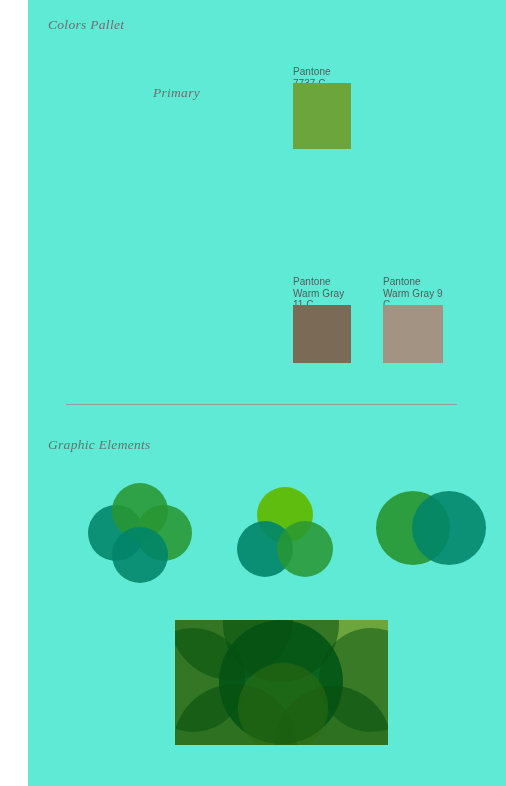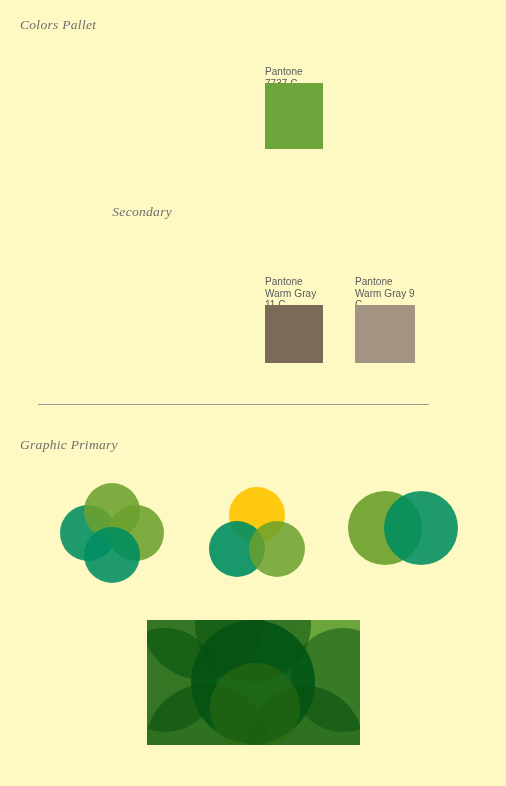--- a/index.html
+++ b/index.html
@@ -11,21 +11,22 @@
     width: 506px;
     height: 786px;
     position: relative;
     overflow: hidden;
     font-family: "Liberation Sans", sans-serif;
     -webkit-font-smoothing: antialiased;
   }
   .page {
     position: absolute;
     inset: 0;
-    background: #fef9c3;
+    background: #5eead4;
+    margin-left: 28px;
   }
 
   
   .section-heading {
     position: absolute;
     font-family: "Liberation Serif", "DejaVu Serif", serif;
     font-style: italic;
     font-size: 13.5px;
     letter-spacing: 0.3px;
     color: #6e6e6e;
@@ -107,22 +108,22 @@
   #composition-duo      { left: 348px; top: 483px; }
   #composition-banner   { left: 147px; top: 620px; }
 </style>
 </head>
 <body>
 
 <div class="page">
 
   <div class="section-heading" id="colors-pallet-heading">Colors Pallet</div>
 
-
-  <div class="group-label" id="group-label-secondary">Secondary</div>
+  <div class="group-label" id="group-label-primary">Primary</div>
+
 
   <div class="swatch size-tall col-1 row-primary">
     <div class="swatch-caption">Pantone 7737 C</div>
     <div class="swatch-chip" style="background-color: rgb(108, 165, 60);"></div>
   </div>
 
 
 
 
   <div class="swatch size-short col-1 row-neutral">
@@ -132,21 +133,21 @@
   </div>
 
   <div class="swatch size-short col-2 row-neutral">
     <div class="swatch-caption">Pantone
 Warm Gray 9 C</div>
     <div class="swatch-chip" style="background-color: rgb(163, 147, 130);"></div>
   </div>
 
   <div id="section-divider"></div>
 
-  <div class="section-heading" id="graphic-elements-heading">Graphic Primary</div>
+  <div class="section-heading" id="graphic-elements-heading">Graphic Elements</div>
 
   <div class="composition" id="composition-clover">
     <svg width="104" height="100" viewBox="0 0 104 100">
       <g style="mix-blend-mode:multiply">
         <circle cx="28" cy="50" r="28" opacity="0.88" fill="#00917F"></circle>
         <circle cx="76" cy="50" r="28" opacity="0.88" fill="#6CA53C"></circle>
         <circle cx="52" cy="28" r="28" opacity="0.88" fill="#6CA53C"></circle>
         <circle cx="52" cy="72" r="28" opacity="0.88" fill="#00917F"></circle>
       </g>
     </svg>

